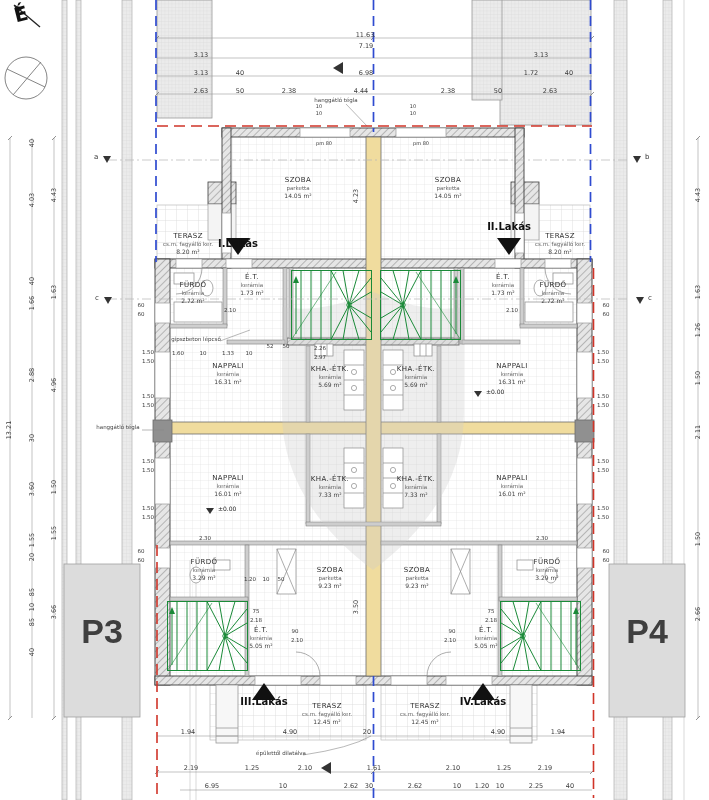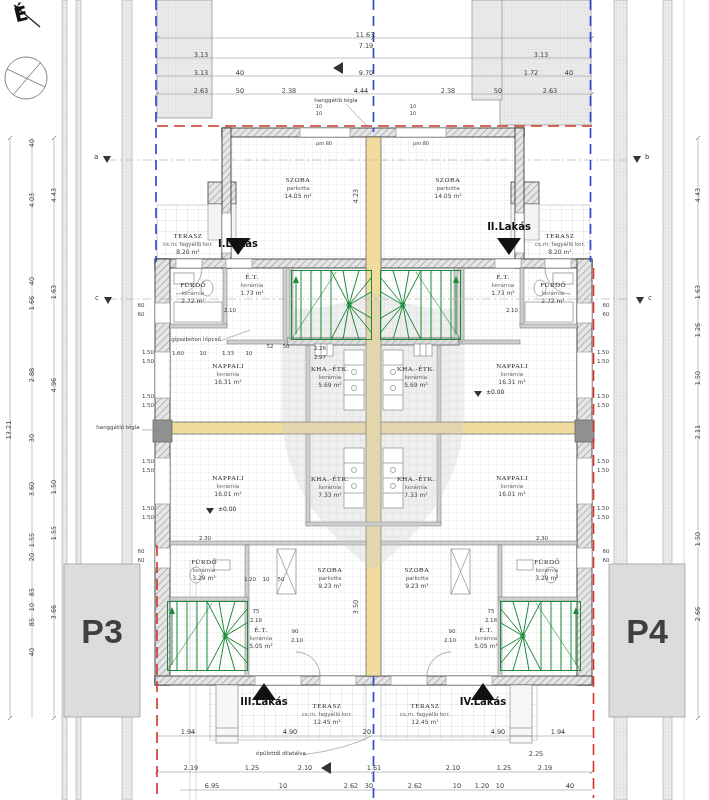--- a/index.html
+++ b/index.html
@@ -1,21 +1,21 @@
 <!DOCTYPE html>
 <html><head>
 <meta charset="utf-8">
 <style>
   html,body{margin:0;padding:0;background:#fff;}
   #plan{position:relative;width:709px;height:800px;background:#ffffff;overflow:hidden;
         font-family:"DejaVu Sans",sans-serif;}
   #plan svg.geo{position:absolute;left:0;top:0;}
   .lab{position:absolute;transform:translateX(-50%);text-align:center;white-space:nowrap;color:#333;}
   .room{line-height:1.3;}
-  .room .nm{font-size:7px;letter-spacing:.4px;color:#2e2e2e;font-family:Liberation Serif, serif;}
+  .room .nm{font-size:7px;letter-spacing:.4px;color:#2e2e2e;}
   .room .fin{font-size:5.5px;color:#666;}
   .room .ar{font-size:6px;color:#444;}
   .unit{font-size:10px;font-weight:bold;color:#111;}
   .parcel{font-size:34px;font-weight:600;color:#3f3f3f;font-family:"Liberation Sans",sans-serif;}
   .dim{position:absolute;font-size:6.5px;color:#3a3a3a;transform:translateX(-50%);white-space:nowrap;}
   .dimv{position:absolute;font-size:6.5px;color:#3a3a3a;transform:translate(-50%,-50%) rotate(-90deg);white-space:nowrap;}
   .t55{font-size:5.5px;}
   .tiny{font-size:5px;}
   .note{position:absolute;font-size:5.5px;color:#444;transform:translateX(-50%);white-space:nowrap;}
   .mk{position:absolute;font-size:7px;color:#333;}
@@ -463,21 +463,21 @@
   <div class="fin">cs.m. fagyálló ker.</div>
   <div class="ar">12.45 m²</div>
 </div>
 
 <div class="dim" style="left:365px;top:31px">11.63</div>
 <div class="dim" style="left:201px;top:51px">3.13</div>
 <div class="dim" style="left:366px;top:42px">7.19</div>
 <div class="dim" style="left:541px;top:51px">3.13</div>
 <div class="dim" style="left:201px;top:69px">3.13</div>
 <div class="dim" style="left:240px;top:69px">40</div>
-<div class="dim" style="left:366px;top:69px">9.70</div>
+<div class="dim" style="left:366px;top:69px">6.98</div>
 <div class="dim" style="left:569px;top:69px">40</div>
 <div class="dim" style="left:531px;top:69px">1.72</div>
 <div class="dim" style="left:201px;top:87px">2.63</div>
 <div class="dim" style="left:240px;top:87px">50</div>
 <div class="dim" style="left:289px;top:87px">2.38</div>
 <div class="dim" style="left:361px;top:87px">4.44</div>
 <div class="dim" style="left:448px;top:87px">2.38</div>
 <div class="dim" style="left:498px;top:87px">50</div>
 <div class="dim" style="left:550px;top:87px">2.63</div>
 
@@ -494,21 +494,21 @@
 <div class="dim" style="left:504px;top:764px">1.25</div>
 <div class="dim" style="left:545px;top:764px">2.19</div>
 <div class="dim" style="left:212px;top:782px">6.95</div>
 <div class="dim" style="left:283px;top:782px">10</div>
 <div class="dim" style="left:351px;top:782px">2.62</div>
 <div class="dim" style="left:369px;top:782px">30</div>
 <div class="dim" style="left:415px;top:782px">2.62</div>
 <div class="dim" style="left:457px;top:782px">10</div>
 <div class="dim" style="left:482px;top:782px">1.20</div>
 <div class="dim" style="left:500px;top:782px">10</div>
-<div class="dim" style="left:536px;top:750px">2.25</div>
+<div class="dim" style="left:536px;top:782px">2.25</div>
 <div class="dim" style="left:570px;top:782px">40</div>
 
 <div class="dimv" style="left:9px;top:430px">13.21</div>
 <div class="dimv" style="left:32px;top:143px">40</div>
 <div class="dimv" style="left:32px;top:200px">4.03</div>
 <div class="dimv" style="left:32px;top:281px">40</div>
 <div class="dimv" style="left:32px;top:303px">1.66</div>
 <div class="dimv" style="left:32px;top:375px">2.88</div>
 <div class="dimv" style="left:32px;top:438px">30</div>
 <div class="dimv" style="left:32px;top:489px">3.60</div>

